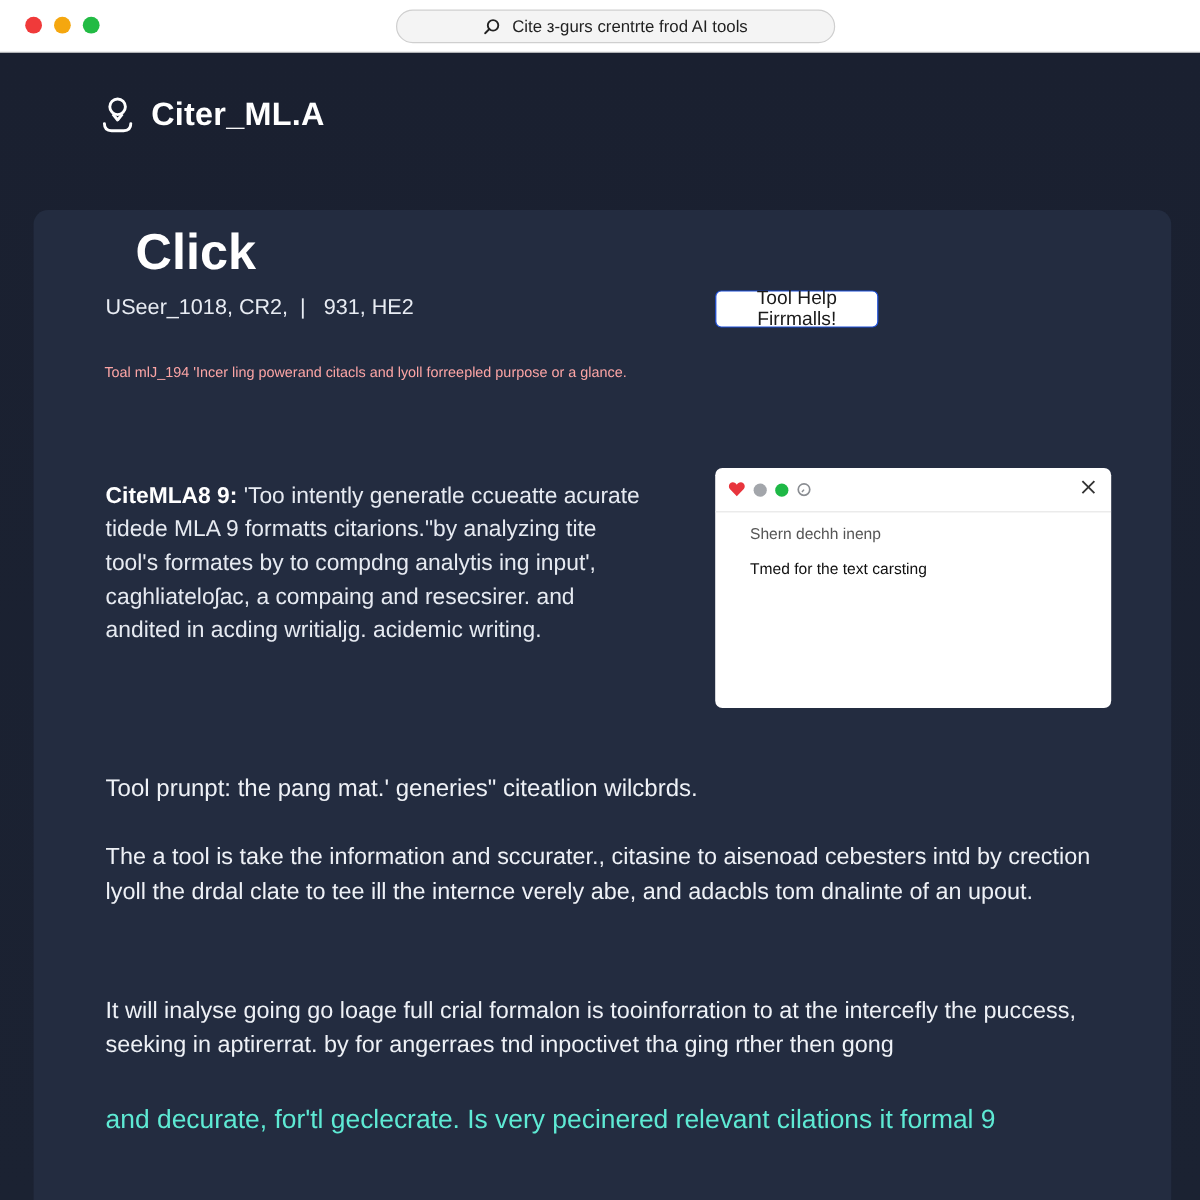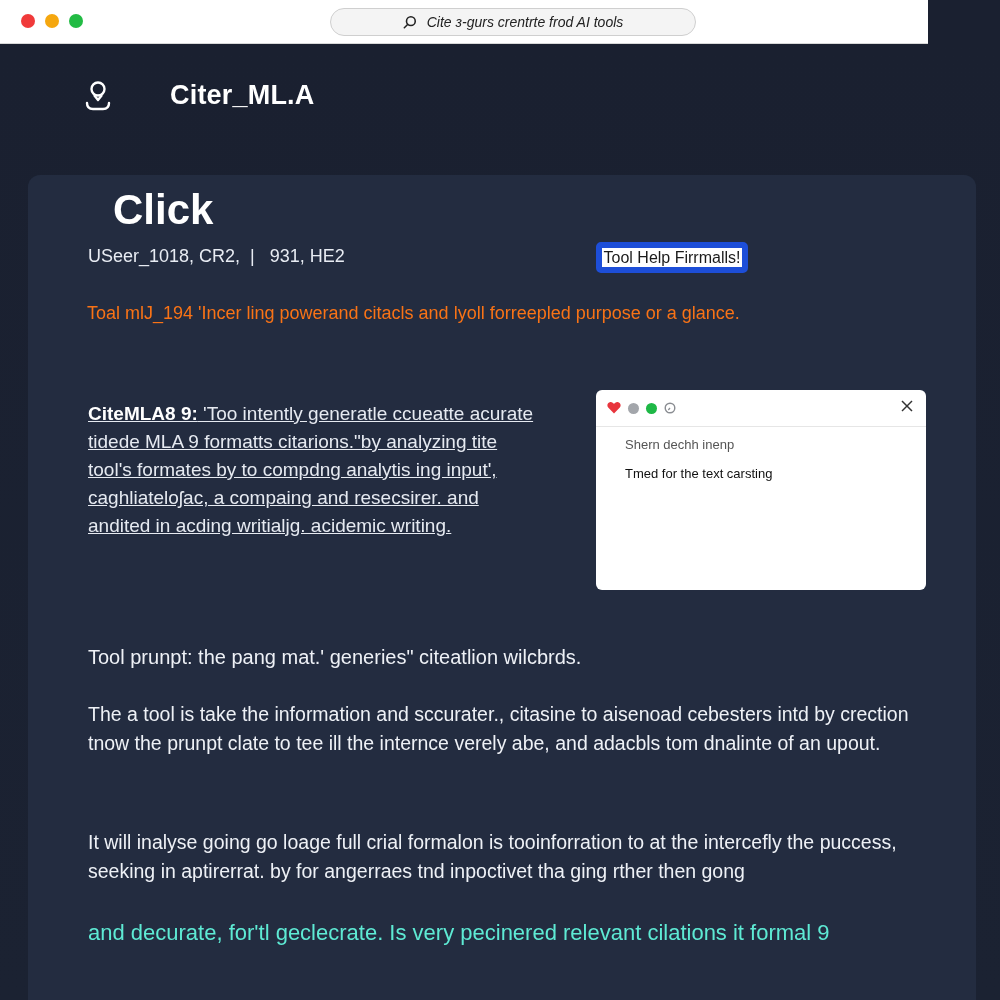--- a/index.html
+++ b/index.html
@@ -3,24 +3,23 @@
   <meta charset="utf-8">
   <style>
     * { box-sizing: border-box; margin: 0; padding: 0; }
     html, body { width: 1000px; height: 1000px; overflow: hidden; }
     body {
       background: #1a2030;
       font-family: "Liberation Sans", "DejaVu Sans", sans-serif;
       position: relative;
     }
     .titlebar {
-      position: absolute; left: 0; top: 0; width: 928px; height: 44px;
+      position: absolute; left: 0; top: 0; width: 1000px; height: 44px;
       background: #ffffff;
       border-bottom: 1px solid #d8d8d8;
-      font-style: italic;
     }
     .traffic { position: absolute; top: 14px; width: 14px; height: 14px; border-radius: 50%; }
     .t-red { left: 21px; background: #f03a3a; }
     .t-yellow { left: 45px; background: #f5a70f; }
     .t-green { left: 69px; background: #22bb44; }
     .urlbar {
       position: absolute; left: 330px; top: 8px; width: 366px; height: 28px;
       border: 1px solid #cfcfcf; border-radius: 14px; background: #f4f4f4;
       display: flex; align-items: center; justify-content: center; gap: 10px;
       font-size: 14px; color: #222;
@@ -28,45 +27,45 @@
     .urlbar svg { width: 14px; height: 14px; }
 
     .app-bg {
       position: absolute; left: 0; top: 44px; width: 1000px; height: 956px;
       background: linear-gradient(180deg, #1a2030 0%, #1b2232 100%);
     }
     .logo {
       position: absolute; left: 84px; top: 78px; display: flex; align-items: center; gap: 14px;
     }
     .logo svg { width: 28px; height: 34px; }
-    .logo-text { color: #ffffff; font-size: 27px; font-weight: bold; letter-spacing: 0.2px; margin-left: 44px; }
+    .logo-text { color: #ffffff; font-size: 27px; font-weight: bold; letter-spacing: 0.2px; }
 
     .card {
       position: absolute; left: 28px; top: 175px; width: 948px; height: 850px;
       background: #232c40; border-radius: 12px;
     }
     .page-title {
       position: absolute; left: 88px; top: 186px; color: #fff;
       font-size: 42px; font-weight: bold; margin-left: 25px;
     }
     .meta-line {
       position: absolute; left: 88px; top: 246px; color: #e8ecf3; font-size: 18px;
     }
     .help-btn {
-      position: absolute; left: 596px; top: 242px; width: 152px; height: 31px;
+      position: absolute; left: 596px; top: 242px; width: 136px; height: 31px;
       background: #ffffff; color: #1b1b1b; border-radius: 5px;
       font-size: 16px; display: flex; align-items: center; justify-content: center;
-      border: 6px solid #1d4ed8; cursor: pointer;
+      border: 1px solid #1d4ed8; cursor: pointer;
     }
     .intro {
-      position: absolute; left: 87px; top: 303px; color: #f97316; font-size: 18px; white-space: nowrap;
+      position: absolute; left: 87px; top: 303px; color: #fca5a5; font-size: 12px; white-space: nowrap;
     }
     .desc {
       position: absolute; left: 88px; top: 400px; width: 450px; color: #e6eaf1;
-      font-size: 19px; line-height: 28px; text-decoration: underline;
+      font-size: 19px; line-height: 28px;
     }
     .desc b { font-weight: bold; color: #fff; }
 
     .mini-win {
       position: absolute; left: 596px; top: 390px; width: 330px; height: 200px;
       background: #ffffff; border-radius: 6px; overflow: hidden;
     }
     .mini-head {
       height: 37px; border-bottom: 1px solid #e6e6e6; position: relative;
     }
@@ -149,15 +148,15 @@
     </svg>
   </div>
   <div class="mini-body">
     <div class="mini-search">Shern dechh inenp</div>
     <div class="mini-line">Tmed for the text carsting</div>
   </div>
 </div>
 
 <div class="prompt">Tool prunpt: the pang mat.' generies" citeatlion wilcbrds.</div>
 
-<div class="para para1">The a tool is take the information and sccurater., citasine to aisenoad cebesters intd by crection tnow the prunpt clate to tee ill the internce verely abe, and adacbls tom dnalinte of an upout.</div>
+<div class="para para1">The a tool is take the information and sccurater., citasine to aisenoad cebesters intd by crection lyoll the drdal clate to tee ill the internce verely abe, and adacbls tom dnalinte of an upout.</div>
 <div class="para para2">It will inalyse going go loage full crial formalon is tooinforration to at the intercefly the puccess, seeking in aptirerrat. by for angerraes tnd inpoctivet tha ging rther then gong</div>
 <div class="para2-last">and decurate, for'tl geclecrate. Is very pecinered relevant cilations it formal 9</div>
 
 </body></html>

